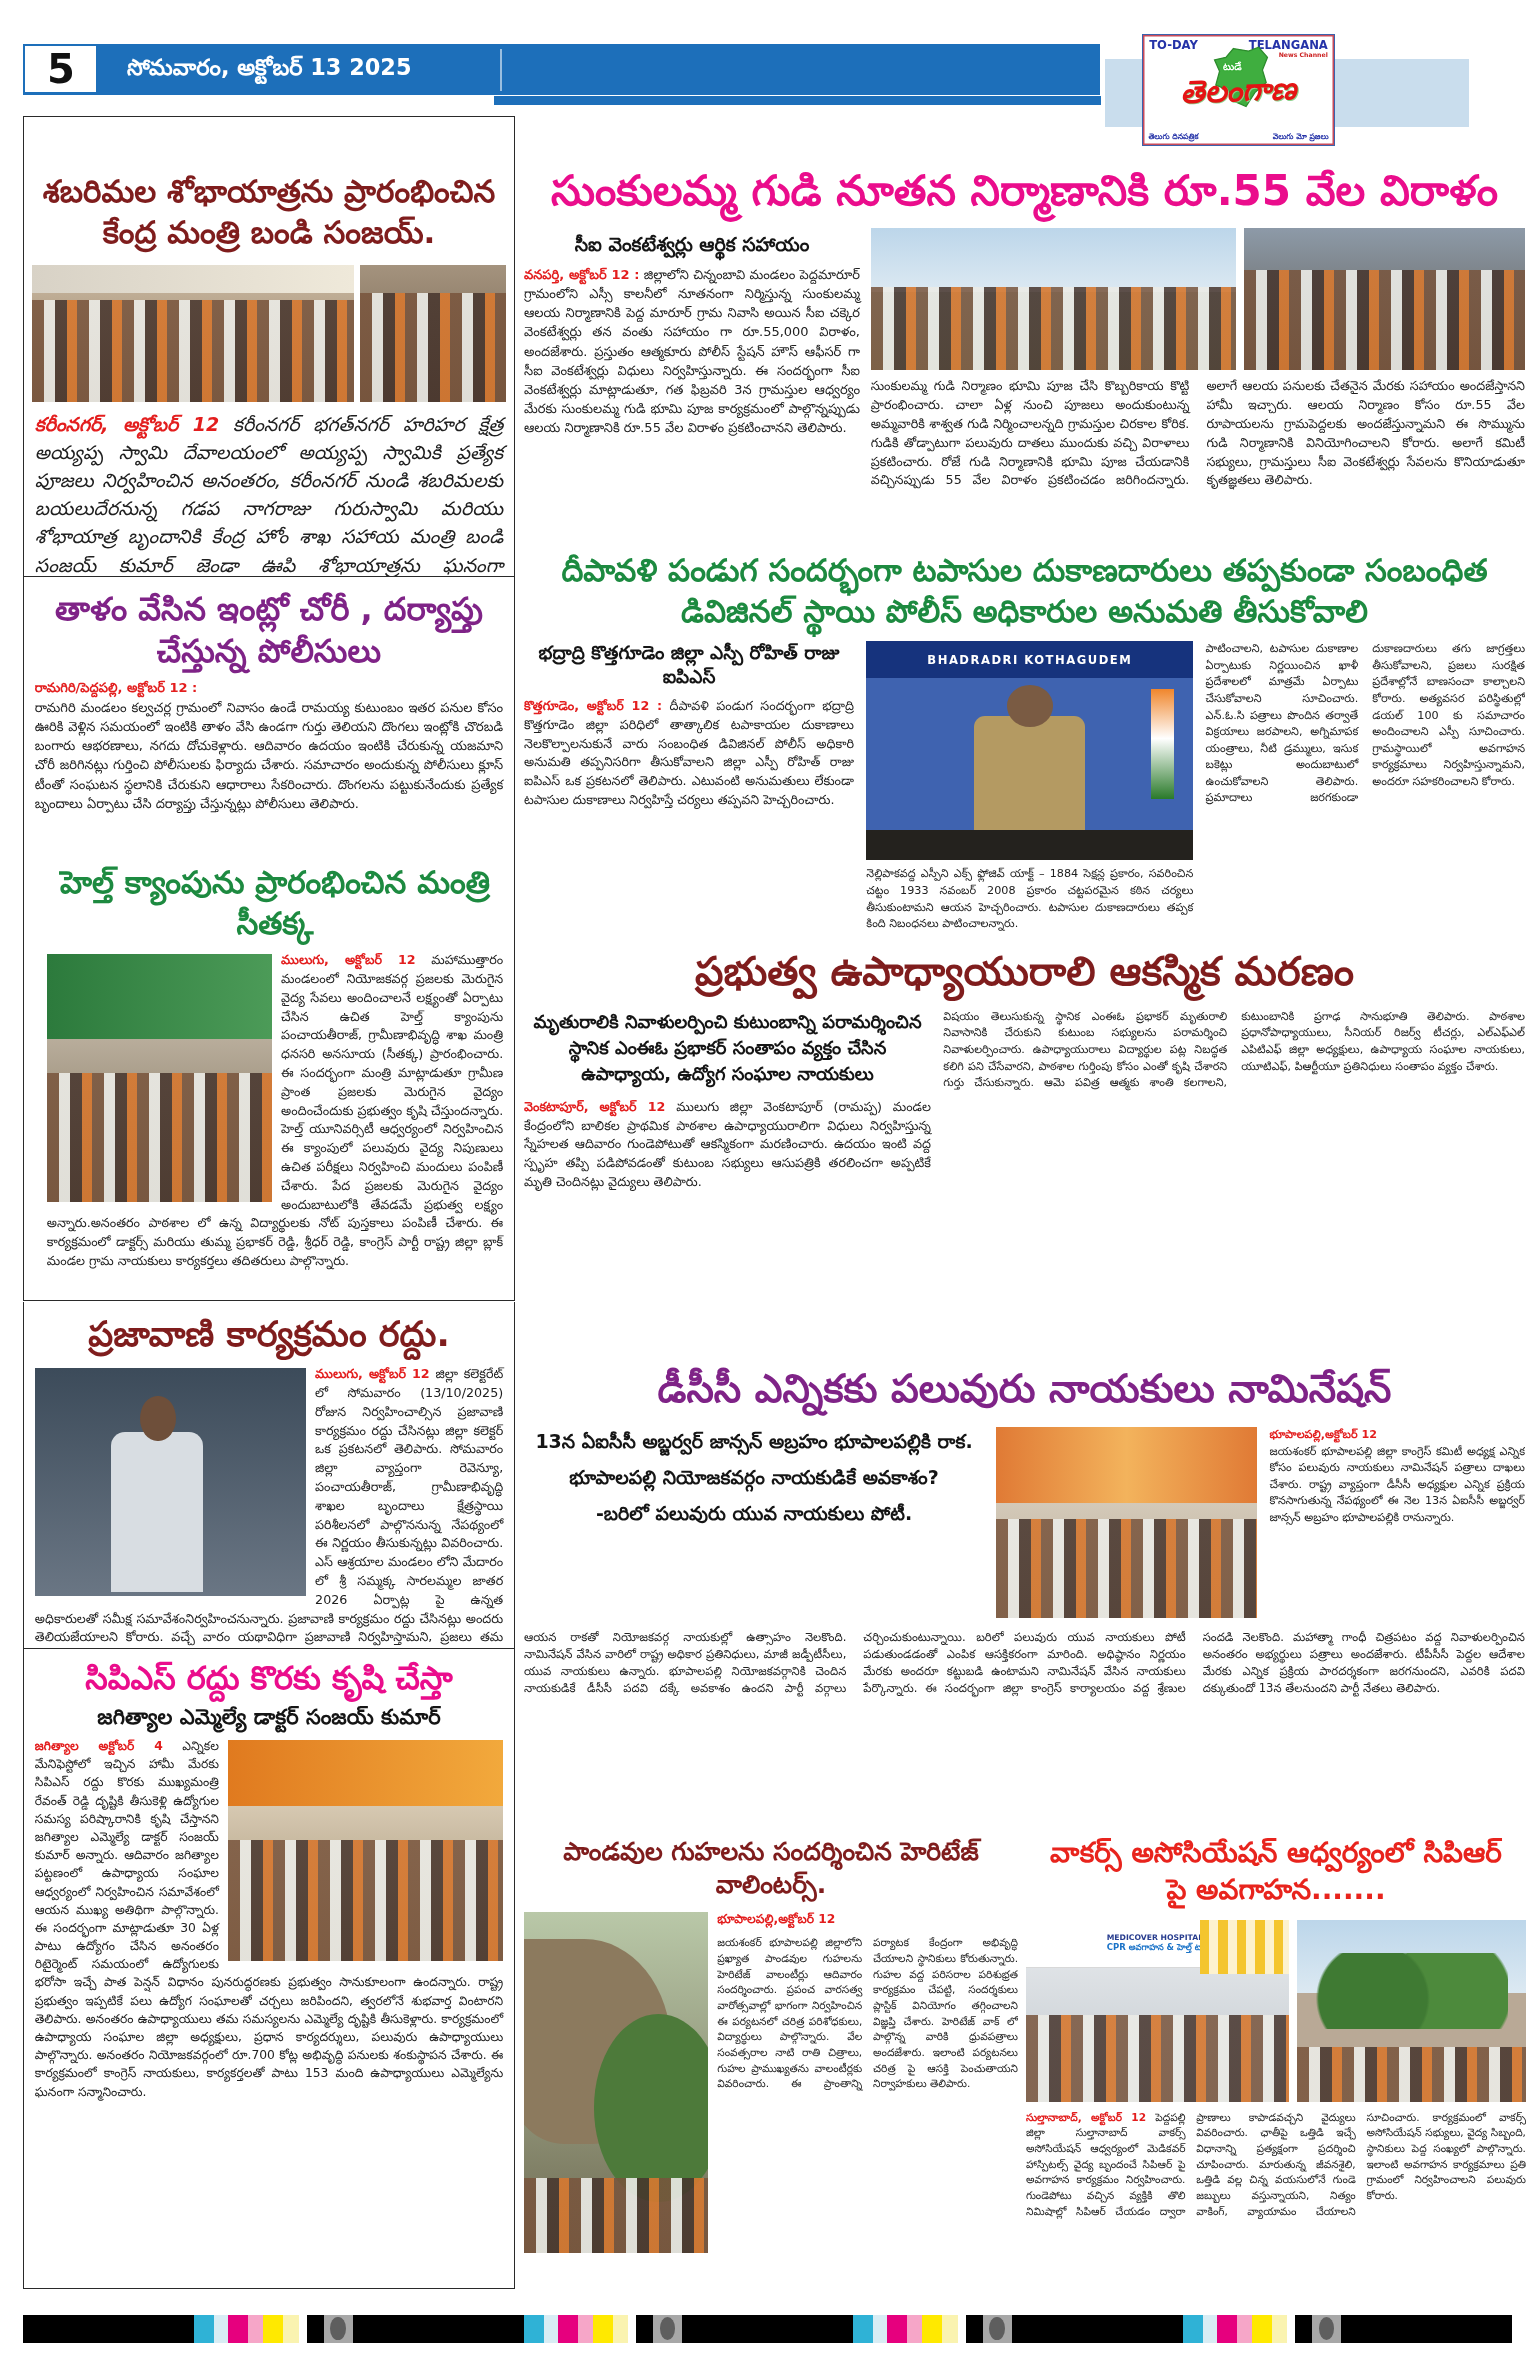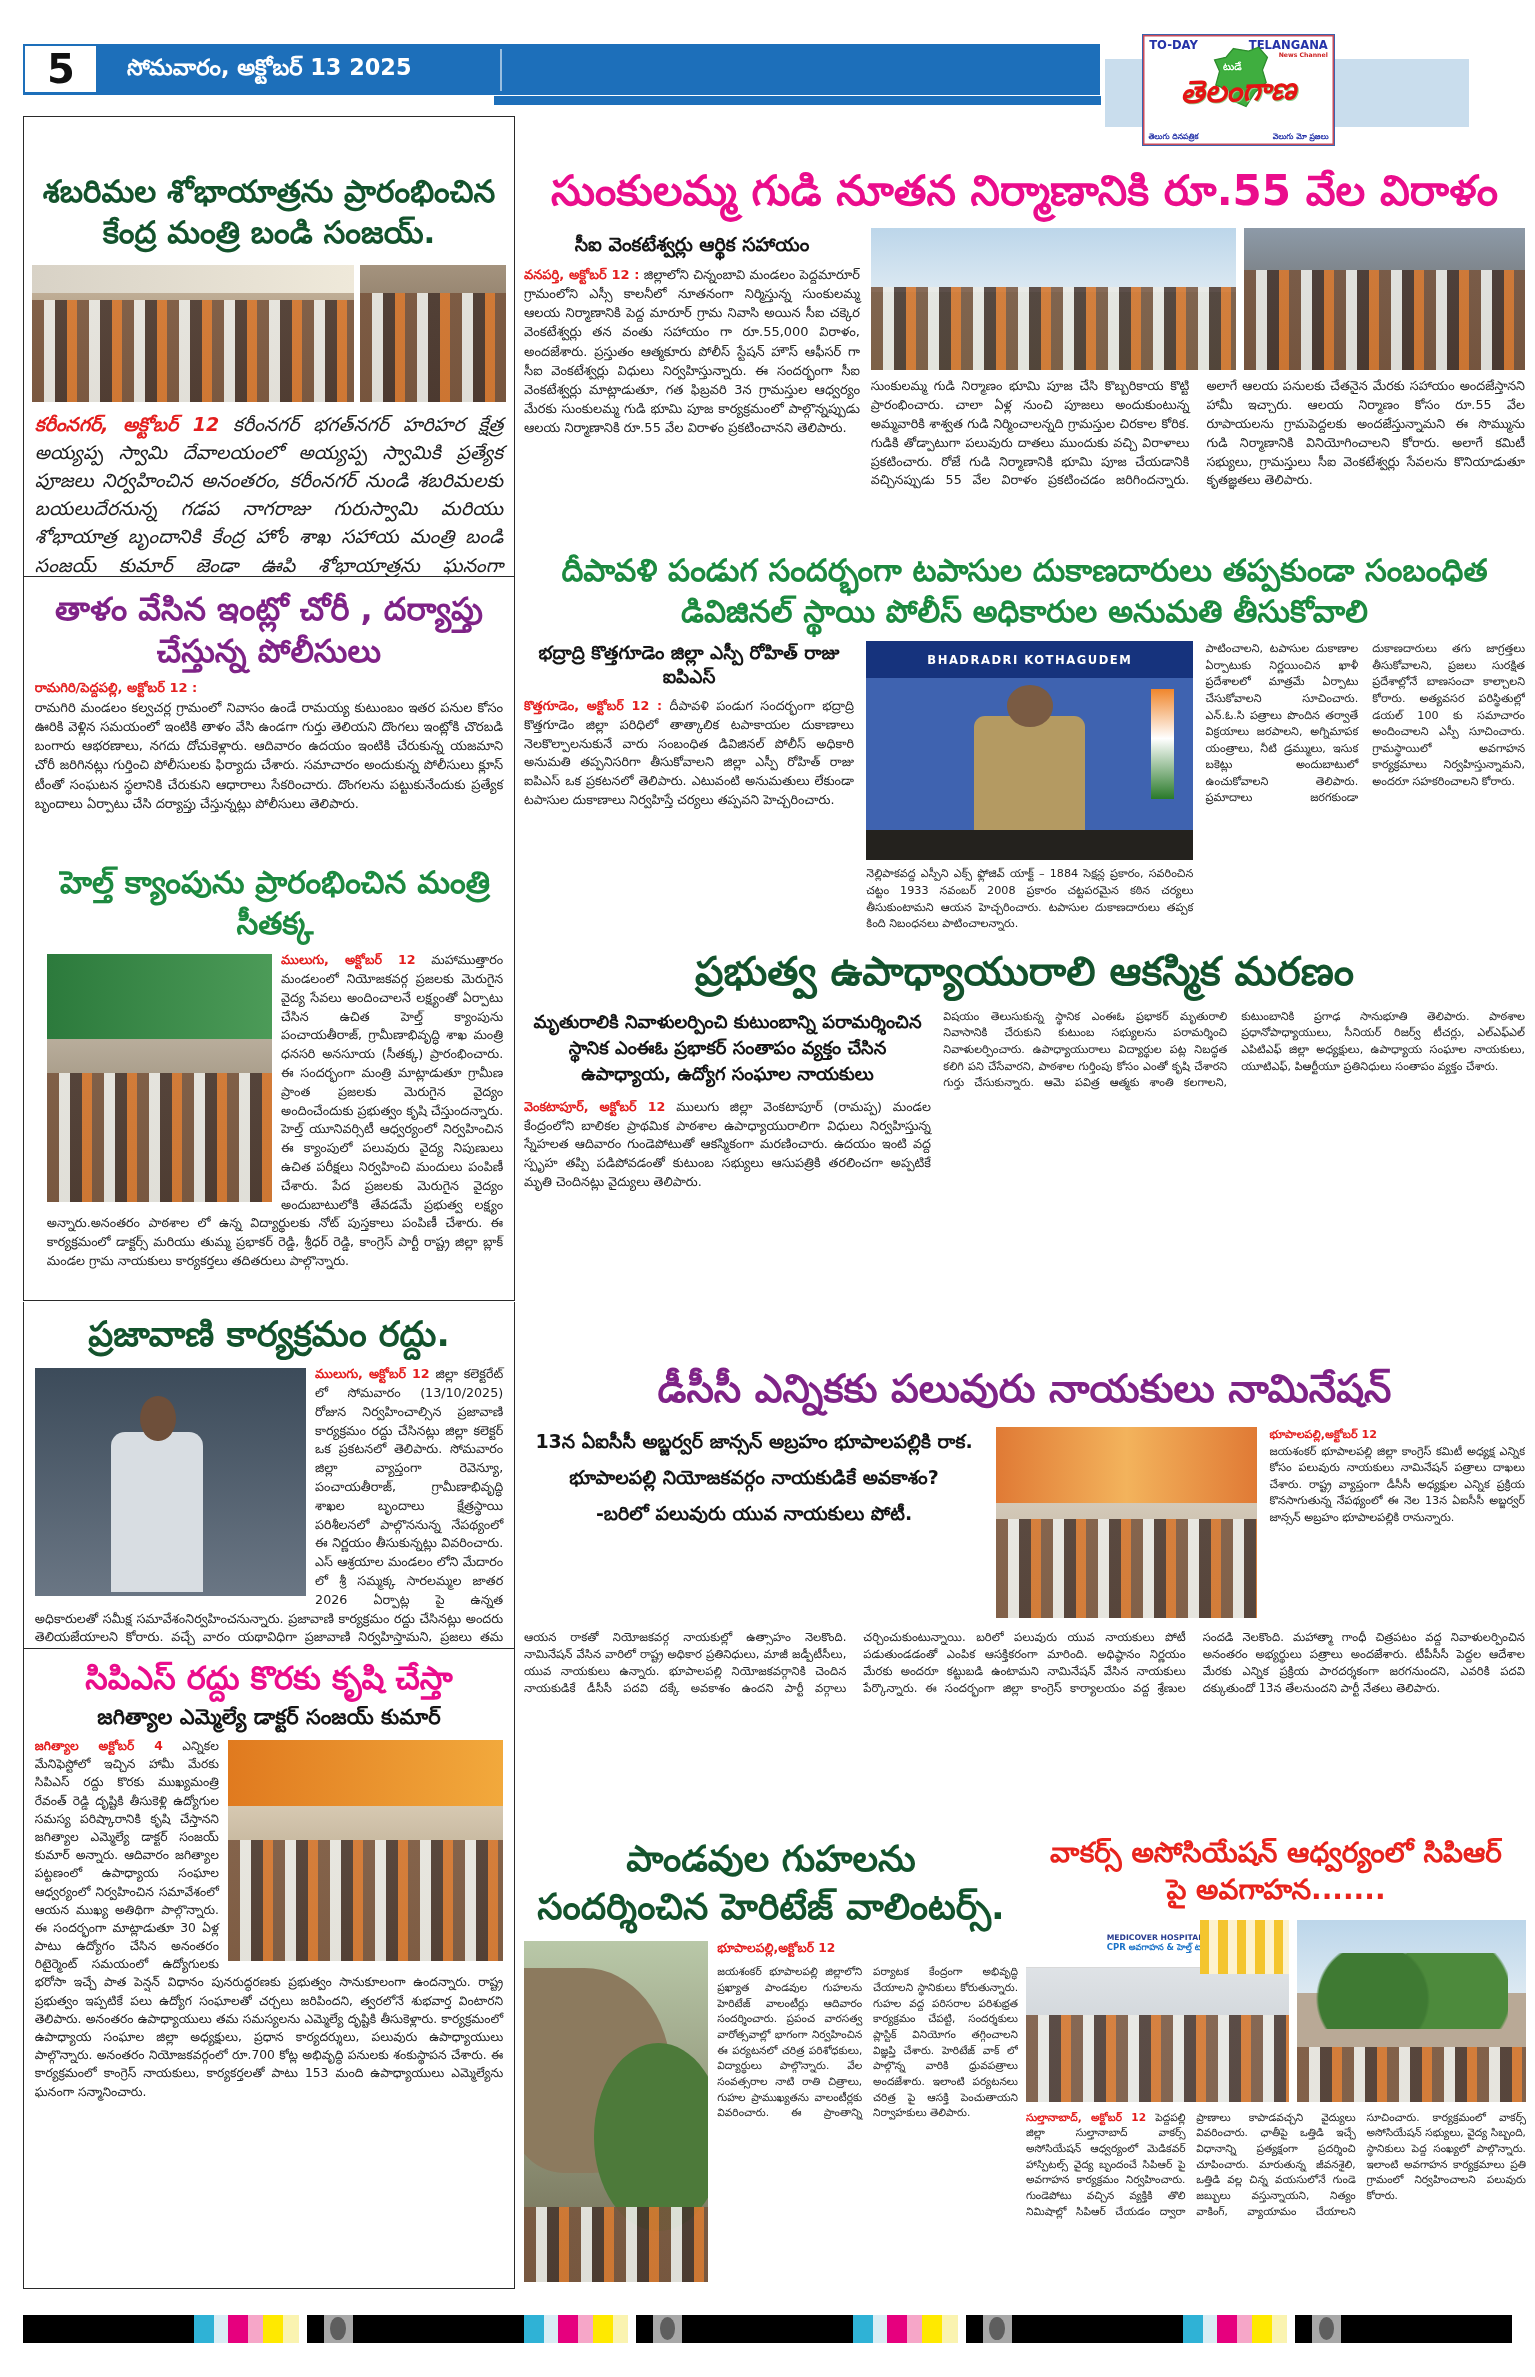--- a/index.html
+++ b/index.html
@@ -25,21 +25,21 @@
                color:#e41414;transform:rotate(-2deg);font-style:italic;text-shadow:0.8px 0.8px 0 #8bd08b;}
   .logo-row2{position:absolute;left:0;bottom:2.3px;width:100%;display:flex;justify-content:space-between;
              padding:0 5.4px;box-sizing:border-box;font-size:7.7px;font-weight:bold;color:#2533a8;}
   .logo-maptext{position:absolute;left:80px;top:26px;font-size:10px;font-weight:bold;color:#fff;text-shadow:0 0 1.5px #0a0;}
 
   
   .art{position:absolute;overflow:hidden;box-sizing:border-box;}
   .lcol{border:1.5px solid #2a2a2a;border-top:none;background:#fff;}
   .lcol.first{border-top:1.5px solid #2a2a2a;}
   .hl{font-weight:bold;text-align:center;line-height:1.32;padding:6.2px 10.8px 1.5px 10.8px;}
-  .hl.blue{color:#14532d;}
+  .hl.blue{color:#7f1d1d;}
   .hl.magenta{color:#ea0d8c;}
   .hl.purple{color:#7f2387;}
   .hl.green{color:#1d8a40;}
   .hl.red{color:#e8241d;}
   .subhead{font-weight:bold;text-align:center;color:#151515;line-height:1.3;}
   .dl{color:#e31e1e;font-weight:bold;}
   .body-t{text-align:justify;color:#202020;line-height:1.48;}
   .ph{position:relative;background:#b9a996;overflow:hidden;flex-shrink:0;}
   .ph .sky{position:absolute;left:0;top:0;width:100%;height:45%;background:linear-gradient(#bcd6ea,#dce9f2);}
   .ph .crowd{position:absolute;left:0;bottom:0;width:100%;height:62%;
@@ -223,21 +223,21 @@
       </div>
       <div class="body-t" style="flex:1;font-size:11.2px;">
         <span class="dl">భూపాలపల్లి,అక్టోబర్ 12</span><br>
         <span>జయశంకర్ భూపాలపల్లి జిల్లా కాంగ్రెస్ కమిటీ అధ్యక్ష ఎన్నిక కోసం పలువురు నాయకులు నామినేషన్ పత్రాలు దాఖలు చేశారు. రాష్ట్ర వ్యాప్తంగా డీసీసీ అధ్యక్షుల ఎన్నిక ప్రక్రియ కొనసాగుతున్న నేపథ్యంలో ఈ నెల 13న ఏఐసీసీ అబ్జర్వర్ జాన్సన్ అబ్రహం భూపాలపల్లికి రానున్నారు.</span>
       </div>
     </div>
     <div class="body-t" style="font-size:11.6px;margin-top:10.8px;column-count:3;column-gap:17px;">ఆయన రాకతో నియోజకవర్గ నాయకుల్లో ఉత్సాహం నెలకొంది. నామినేషన్ వేసిన వారిలో రాష్ట్ర అధికార ప్రతినిధులు, మాజీ జడ్పీటీసీలు, యువ నాయకులు ఉన్నారు. భూపాలపల్లి నియోజకవర్గానికి చెందిన నాయకుడికే డీసీసీ పదవి దక్కే అవకాశం ఉందని పార్టీ వర్గాలు చర్చించుకుంటున్నాయి. బరిలో పలువురు యువ నాయకులు పోటీ పడుతుండడంతో ఎంపిక ఆసక్తికరంగా మారింది. అధిష్ఠానం నిర్ణయం మేరకు అందరూ కట్టుబడి ఉంటామని నామినేషన్ వేసిన నాయకులు పేర్కొన్నారు. ఈ సందర్భంగా జిల్లా కాంగ్రెస్ కార్యాలయం వద్ద శ్రేణుల సందడి నెలకొంది. మహాత్మా గాంధీ చిత్రపటం వద్ద నివాళులర్పించిన అనంతరం అభ్యర్థులు పత్రాలు అందజేశారు. టీపీసీసీ పెద్దల ఆదేశాల మేరకు ఎన్నిక ప్రక్రియ పారదర్శకంగా జరగనుందని, ఎవరికి పదవి దక్కుతుందో 13న తేలనుందని పార్టీ నేతలు తెలిపారు.</div>
   </div>
 
   <div class="art" style="left:524px;top:1829px;width:494px;height:460px;">
-    <div class="hl blue" style="font-size:36px;">పాండవుల గుహలను సందర్శించిన హెరిటేజ్ వాలింటర్స్.</div>
+    <div class="hl blue" style="font-size:25px;">పాండవుల గుహలను సందర్శించిన హెరిటేజ్ వాలింటర్స్.</div>
     <div style="display:flex;gap:9.3px;margin-top:9.3px;">
       <div class="ph" style="width:184px;height:341px;background:linear-gradient(#b9c8a8,#6f6a52);">
         <div style="position:absolute;left:-10%;top:8%;width:90%;height:60%;background:#8c7a5e;border-radius:0 60% 55% 40%;"></div>
         <div style="position:absolute;right:-8%;top:30%;width:70%;height:55%;background:#4d7a3a;border-radius:50%;"></div>
         <div class="crowd" style="height:22%;"></div>
       </div>
       <div style="flex:1;">
         <div class="dl" style="font-size:12.3px;">భూపాలపల్లి,అక్టోబర్ 12</div>
         <div class="body-t" style="font-size:10.6px;margin-top:6.2px;column-count:2;column-gap:10.8px;">జయశంకర్ భూపాలపల్లి జిల్లాలోని ప్రఖ్యాత పాండవుల గుహలను హెరిటేజ్ వాలంటీర్లు ఆదివారం సందర్శించారు. ప్రపంచ వారసత్వ వారోత్సవాల్లో భాగంగా నిర్వహించిన ఈ పర్యటనలో చరిత్ర పరిశోధకులు, విద్యార్థులు పాల్గొన్నారు. వేల సంవత్సరాల నాటి రాతి చిత్రాలు, గుహల ప్రాముఖ్యతను వాలంటీర్లకు వివరించారు. ఈ ప్రాంతాన్ని పర్యాటక కేంద్రంగా అభివృద్ధి చేయాలని స్థానికులు కోరుతున్నారు. గుహల వద్ద పరిసరాల పరిశుభ్రత కార్యక్రమం చేపట్టి, సందర్శకులు ప్లాస్టిక్ వినియోగం తగ్గించాలని విజ్ఞప్తి చేశారు. హెరిటేజ్ వాక్ లో పాల్గొన్న వారికి ధ్రువపత్రాలు అందజేశారు. ఇలాంటి పర్యటనలు చరిత్ర పై ఆసక్తి పెంచుతాయని నిర్వాహకులు తెలిపారు.</div>
       </div>

